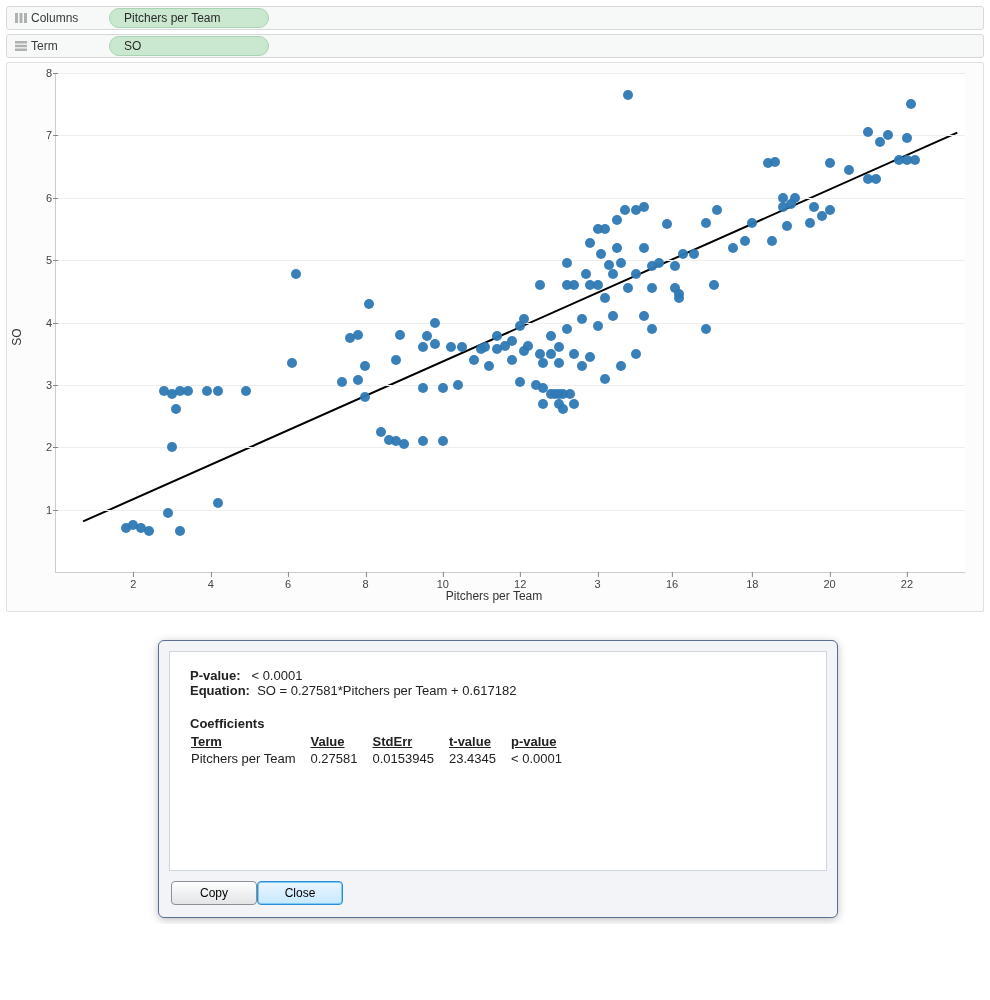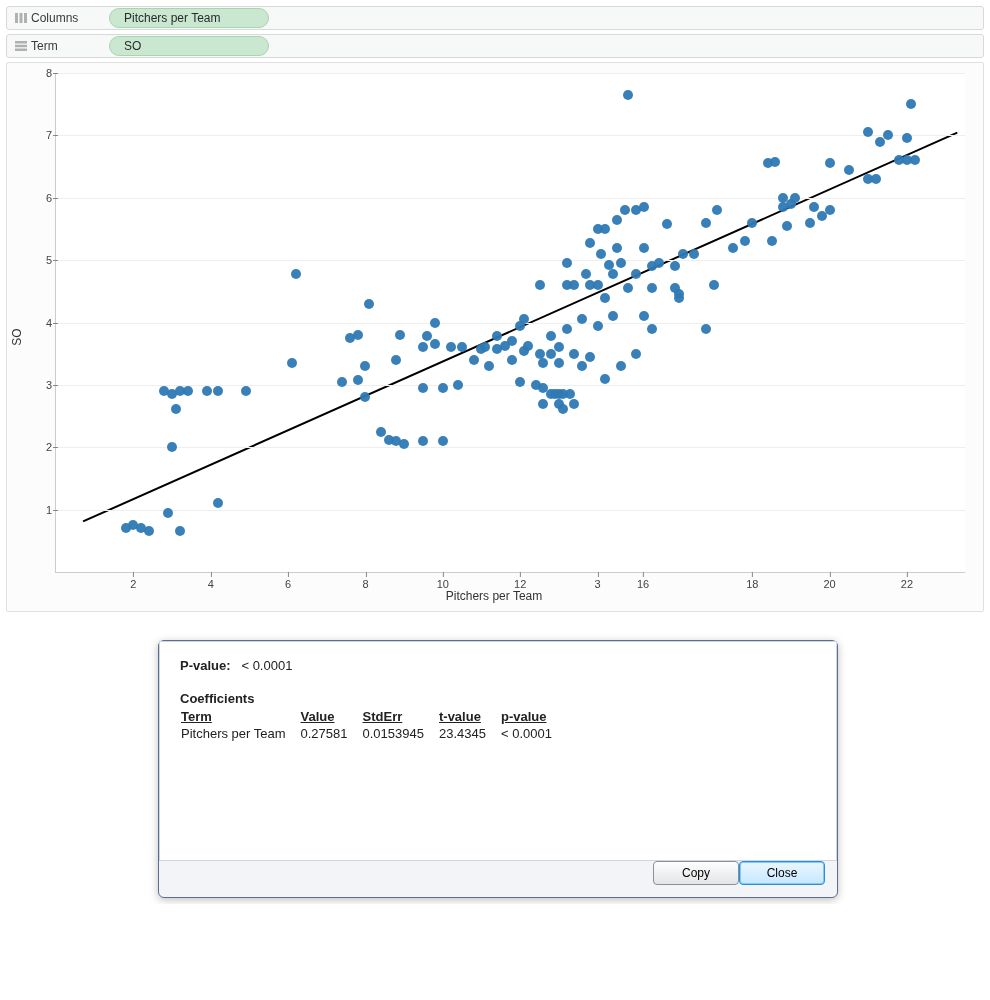--- a/index.html
+++ b/index.html
@@ -166,40 +166,41 @@
     border: 1px solid #9a2d2d;
     color: #fff;
     text-align: center;
     line-height: 18px;
     font-weight: bold;
     font-size: 12px;
     cursor: pointer;
   }
   .dialog-body {
     background: #fff;
+    margin: 10px;
     border: 1px solid #d0d5de;
     padding: 16px 20px 14px 20px;
     font-size: 13px;
     color: #222;
     min-height: 220px;
   }
   .dialog-body b { font-weight: bold; }
   .coef-header { font-weight: bold; margin-top: 18px; }
   .coef-table { margin-top: 2px; border-collapse: collapse; }
   .coef-table th {
     text-align: left;
     text-decoration: underline;
     font-weight: bold;
     padding-right: 14px;
     font-size: 13px;
   }
   .coef-table td { padding-right: 14px; font-size: 13px; }
   .dialog-footer {
     display: flex;
-    justify-content: flex-end;
+    justify-content: flex-start;
     padding: 0 12px 12px 12px;
   }
   .btn {
     min-width: 86px;
     height: 24px;
     border: 1px solid #8a9096;
     border-radius: 4px;
     background: linear-gradient(#fefefe, #e2e4e6);
     font-size: 12px;
     cursor: pointer;
@@ -271,21 +272,21 @@
         <div class="ytick" style="top: 62.375px;">7</div>
         <div class="gridline-h" style="top: 0px;"></div>
         <div class="ytick" style="top: 0px;">8</div>
         <div class="xtick" style="left: 77.3617px;">2</div>
         <div class="xtick" style="left: 154.723px;">4</div>
         <div class="xtick" style="left: 232.085px;">6</div>
         <div class="xtick" style="left: 309.447px;">8</div>
         <div class="xtick" style="left: 386.809px;">10</div>
         <div class="xtick" style="left: 464.17px;">12</div>
         <div class="xtick" style="left: 541.532px;">3</div>
-        <div class="xtick" style="left: 587px;">16</div>
+        <div class="xtick" style="left: 616px;">16</div>
         <div class="xtick" style="left: 696.255px;">18</div>
         <div class="xtick" style="left: 773.617px;">20</div>
         <div class="xtick" style="left: 850.979px;">22</div>
         <div class="point" style="left: 69.6255px; top: 455.337px;"></div>
         <div class="point" style="left: 77.3617px; top: 452.219px;"></div>
         <div class="point" style="left: 85.0979px; top: 455.337px;"></div>
         <div class="point" style="left: 92.834px; top: 458.456px;"></div>
         <div class="point" style="left: 112.174px; top: 439.744px;"></div>
         <div class="point" style="left: 123.779px; top: 458.456px;"></div>
         <div class="point" style="left: 108.306px; top: 318.113px;"></div>
@@ -435,20 +436,24 @@
       </div>
   </div>
 </div>
 
 <div class="dialog">
   <div class="dialog-body">
     <div>
       <b>P-value:</b>
       &nbsp;&nbsp;<span>&lt; 0.0001</span>
     </div>
+    <div>
+      <b>Equation:</b>
+      &nbsp;<span>SO = 0.27581*Pitchers per Team + 0.617182</span>
+    </div>
     <div class="coef-header">Coefficients</div>
     <table class="coef-table">
       <tbody>
           <tr>
         <th>Term</th>
         <th>Value</th>
         <th>StdErr</th>
         <th>t-value</th>
         <th>p-value</th>
       </tr>

